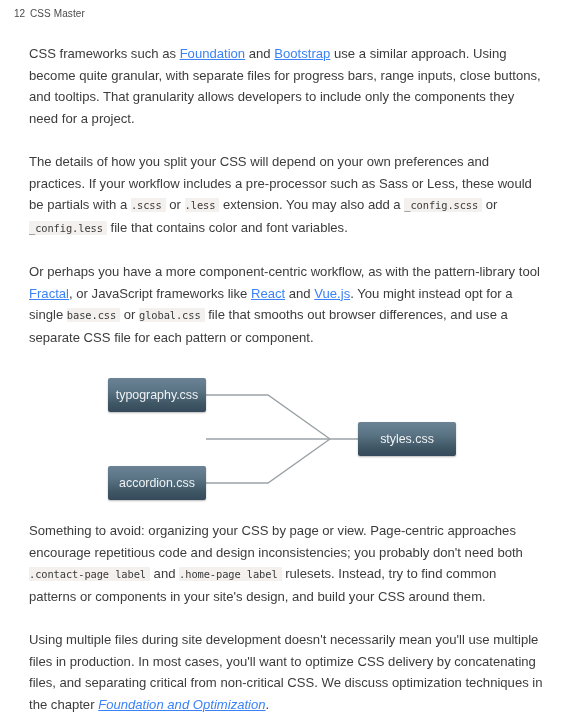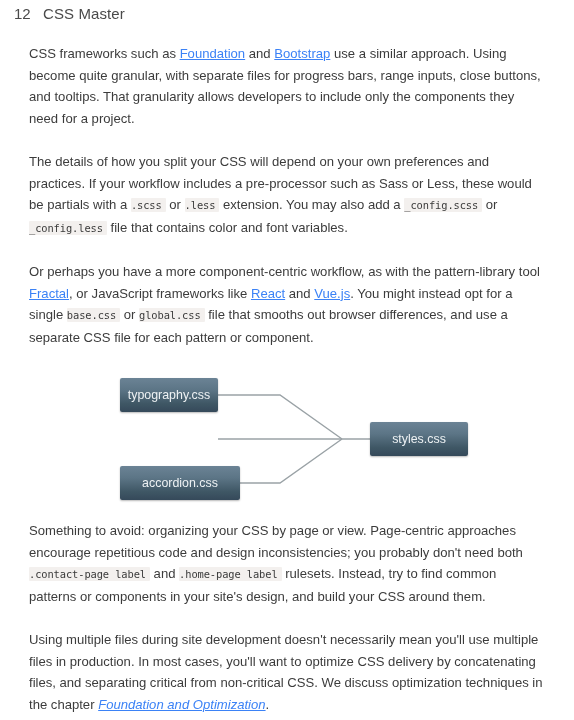--- a/index.html
+++ b/index.html
@@ -19,29 +19,29 @@
 
   
   .page-header {
     position: absolute;
     top: 0;
     left: 0;
     width: 574px;
     height: 26px;
     display: flex;
     align-items: center;
-    font-size: 15px;
+    font-size: 10px;
     color: #4a4a4a;
   }
   .page-header .folio {
     margin-left: 14px;
     width: 16px;
   }
   .page-header .book-title {
-    margin-left: 13px;
+    margin-left: 0;
     letter-spacing: 0.1px;
   }
 
   
   .content {
     position: absolute;
     top: 26px;
     left: 29px;
     width: 516px;
   }
@@ -80,38 +80,37 @@
     position: relative;
     margin: 8px 0 0 0;
     height: 150px;
   }
   .diagram {
     position: absolute;
     left: 79px;
     top: 0;
     width: 380px;
     height: 120px;
-    margin-left: 12px;
   }
   .node {
     position: absolute;
     box-sizing: border-box;
     display: flex;
     align-items: center;
     justify-content: center;
     color: #eef2f4;
     font-size: 12.4px;
     background: linear-gradient(180deg, #6b8395 0%, #5c7586 35%, #3f5765 75%, #35495a 100%);
     border-radius: 2px;
     box-shadow: 0 1px 2px rgba(0,0,0,0.28);
     z-index: 2;
   }
   .node-typography { left: 0px;   top: 8px;  width: 98px;  height: 34px; }
   .node-tables     { left: 0px;   top: 52px; width: 98px;  height: 34px; }
-  .node-accordion  { left: 0px;   top: 96px; width: 120px;  height: 34px; }
+  .node-accordion  { left: 0px;   top: 96px; width: 98px;  height: 34px; }
   .node-styles     { left: 250px; top: 52px; width: 98px;  height: 34px; justify-content: center; }
 
   .connectors {
     position: absolute;
     left: 0;
     top: 0;
     width: 380px;
     height: 150px;
     z-index: 1;
   }

